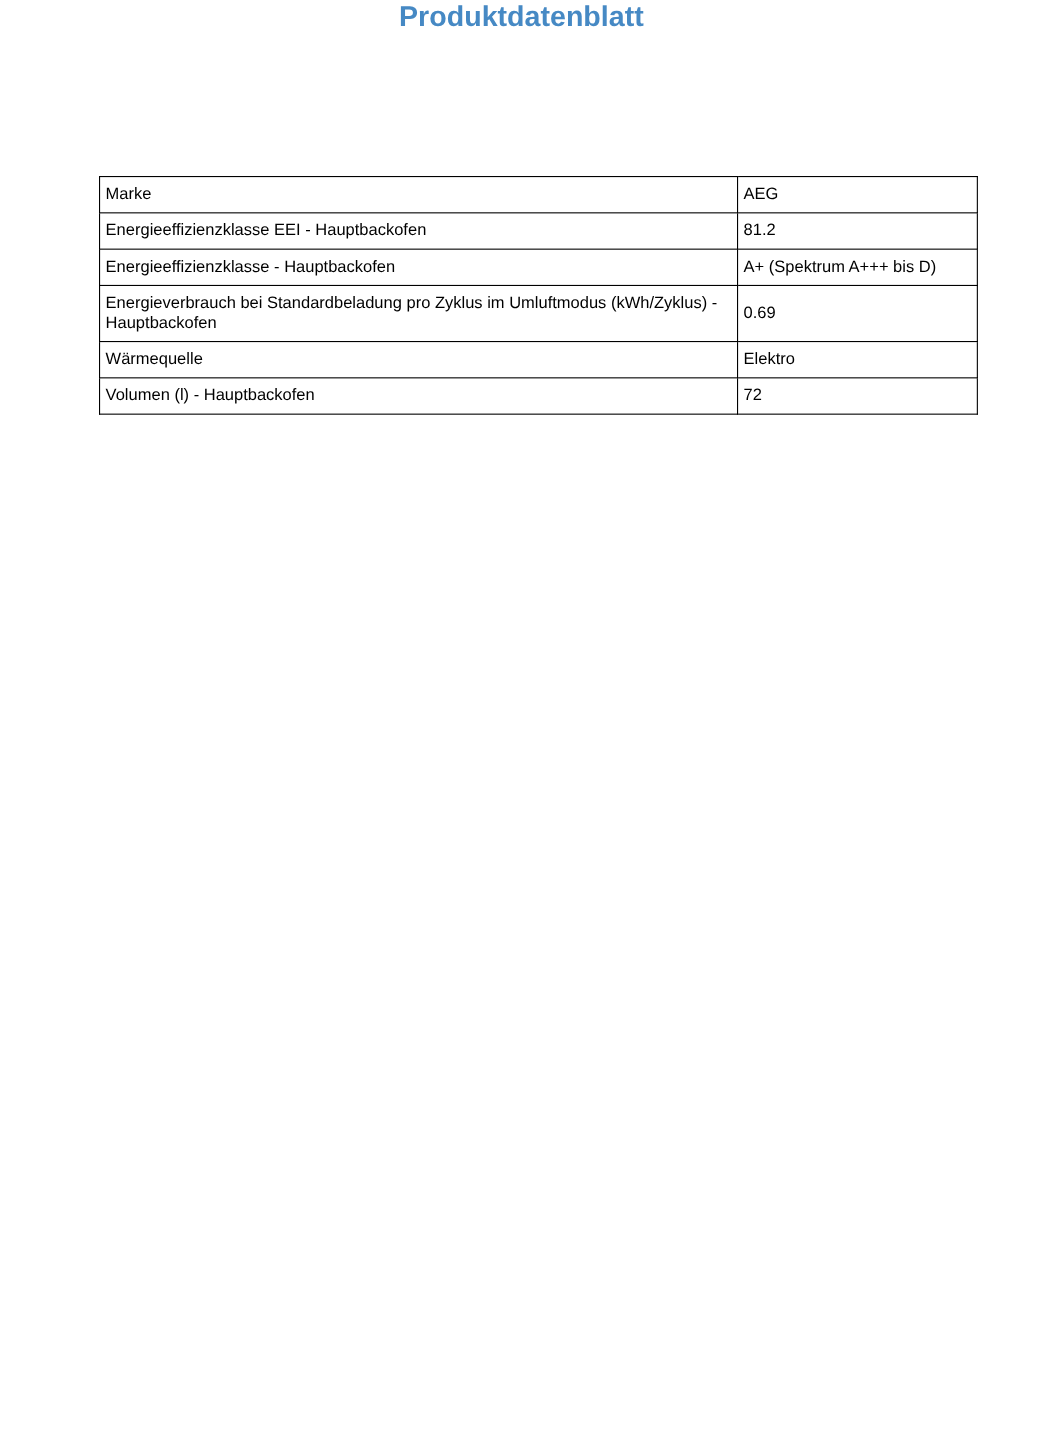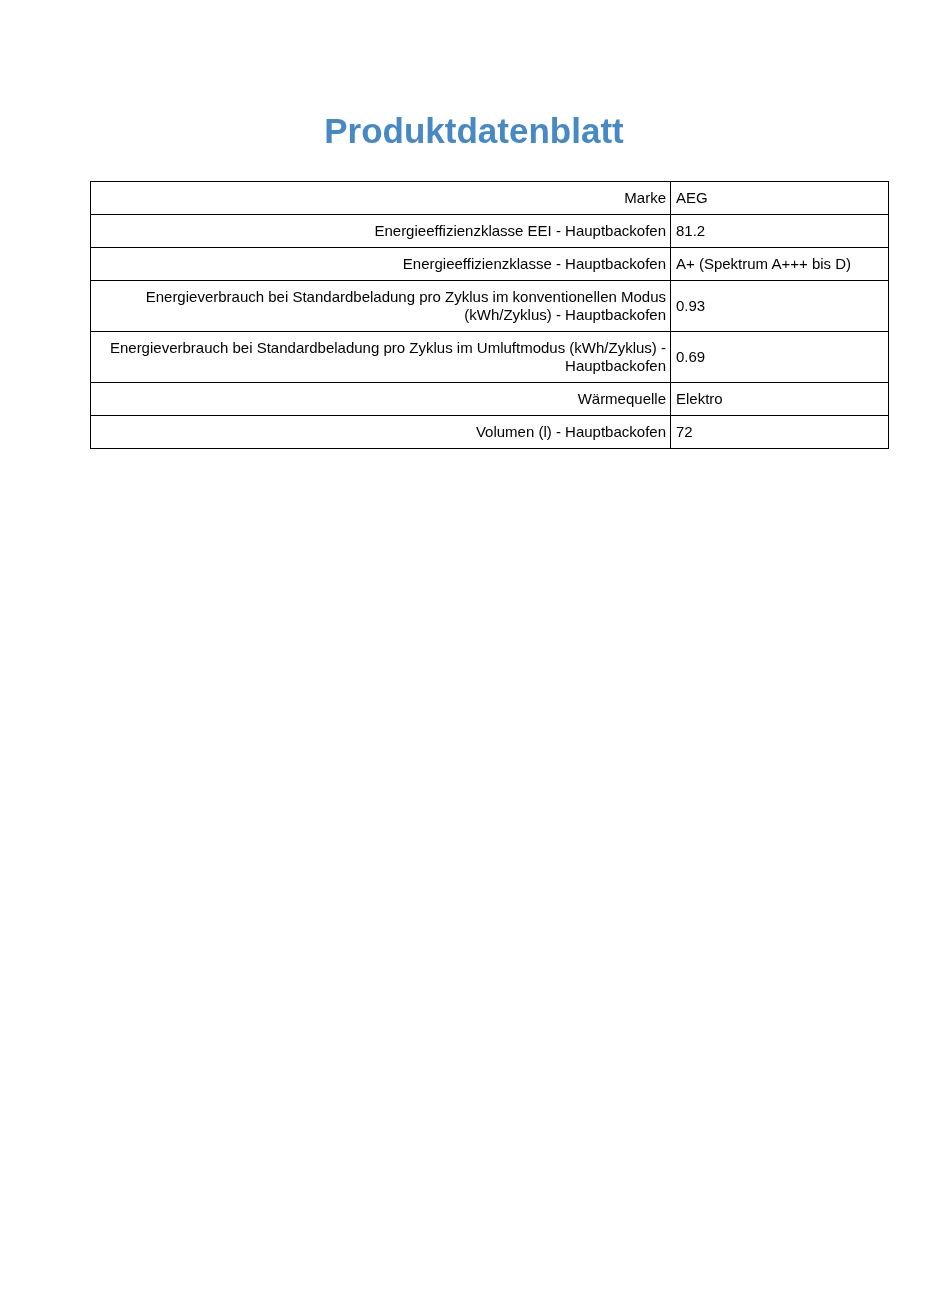--- a/index.html
+++ b/index.html
@@ -9,46 +9,44 @@
     background: #ffffff;
     font-family: "Liberation Sans", "DejaVu Sans", sans-serif;
   }
   .page {
     position: relative;
     width: 948px;
     height: 1309px;
     background: #ffffff;
   }
   .doc-title {
-    padding-top: 90px;
     text-align: center;
     color: #4689C4;
-    font-size: 35px;
+    font-size: 26px;
     font-weight: bold;
     letter-spacing: 0px;
-    margin-top: 21px;
   }
   table.spec-table {
     position: absolute;
     left: 90px;
     top: 160px;
     width: 755px;
     border-collapse: collapse;
     table-layout: fixed;
   }
   table.spec-table td {
     border: 1px solid #000000;
     font-size: 15px;
     line-height: 1.2;
     color: #000000;
     padding: 7px 4px 7px 5px;
     vertical-align: middle;
     word-wrap: break-word;
   }
-  td.col-label { width: 580px; text-align: right; }
+  td.col-label { width: 580px; }
   td.col-value { width: 218px; margin-top: 15px; }
 </style>
 </head>
 <body>
 
 <div class="page">
 
   <h1 class="doc-title">Produktdatenblatt</h1>
 
   <table class="spec-table">
@@ -59,24 +57,20 @@
       </tr>
       <tr>
         <td class="col-label">Energieeffizienzklasse EEI - Hauptbackofen</td>
         <td class="col-value">81.2</td>
       </tr>
       <tr>
         <td class="col-label">Energieeffizienzklasse - Hauptbackofen</td>
         <td class="col-value">A+ (Spektrum A+++ bis D)</td>
       </tr>
       <tr>
-        <td class="col-label">Energieverbrauch bei Standardbeladung pro Zyklus im konventionellen Modus (kWh/Zyklus) - Hauptbackofen</td>
-        <td class="col-value">0.93</td>
-      </tr>
-      <tr>
         <td class="col-label">Energieverbrauch bei Standardbeladung pro Zyklus im Umluftmodus (kWh/Zyklus) - Hauptbackofen</td>
         <td class="col-value">0.69</td>
       </tr>
       <tr>
         <td class="col-label">Wärmequelle</td>
         <td class="col-value">Elektro</td>
       </tr>
       <tr>
         <td class="col-label">Volumen (l) - Hauptbackofen</td>
         <td class="col-value">72</td>

